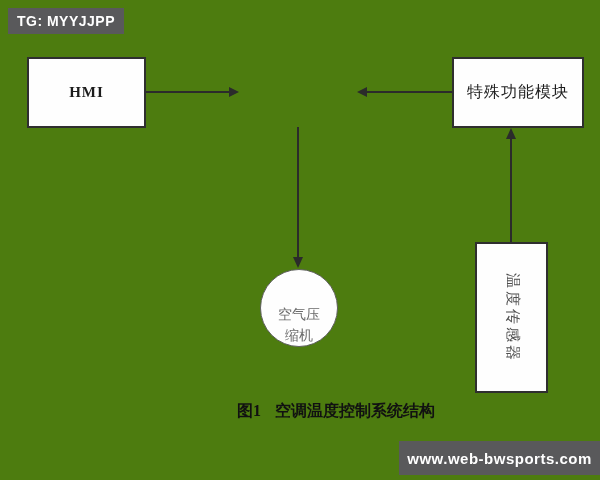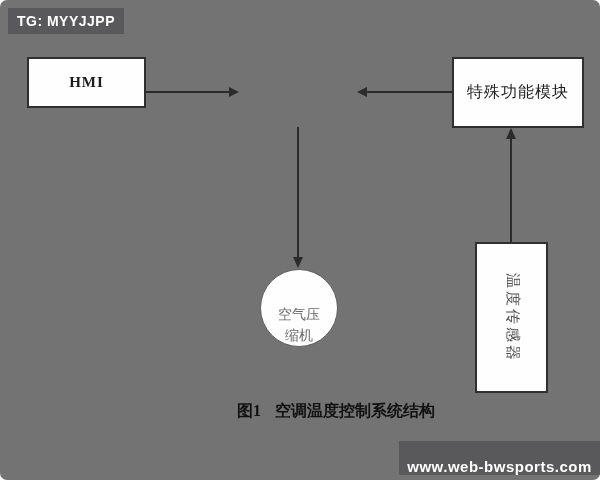--- a/index.html
+++ b/index.html
@@ -1,54 +1,53 @@
 <!DOCTYPE html>
 <html><head>
 <meta charset="utf-8">
 <style>
   html, body { margin: 0; padding: 0; }
   .canvas {
     position: relative;
     width: 600px;
     height: 480px;
-    background: #737373;
+    background: #4d7c0f;
     font-family: "Liberation Serif", serif;
     overflow: hidden;
-    border-radius: 7px;
   }
 
   
   .badge {
     position: absolute;
     background: #59595b;
     color: #ffffff;
     font-family: "Liberation Sans", sans-serif;
     font-weight: bold;
     display: flex;
     align-items: center;
     justify-content: center;
     letter-spacing: 0.5px;
   }
   .badge-tg   { left: 8px;  top: 8px;   width: 116px; height: 26px; font-size: 14px; }
-  .badge-site { right: 0;   top: 441px; width: 201px; height: 34px; font-size: 15px; align-items: flex-end; }
+  .badge-site { right: 0;   top: 441px; width: 201px; height: 34px; font-size: 15px; }
 
   
   .node {
     position: absolute;
     border: 2px solid #2f2f2f;
     background: #fefefe;
     display: flex;
     flex-direction: column;
     align-items: center;
     justify-content: center;
     text-align: center;
     color: #1c1c1c;
     box-sizing: border-box;
   }
-  .hmi-box { left: 27px;  top: 57px; width: 119px; height: 51px; font-size: 15px; line-height: 1.55; gap: 20px; }
+  .hmi-box { left: 27px;  top: 57px; width: 119px; height: 71px; font-size: 15px; line-height: 1.55; gap: 20px; }
   .hmi-box .en { font-weight: bold; letter-spacing: 1px; }
   .plc-box { left: 239px; top: 57px; width: 118px; height: 70px; font-size: 17px; }
   .sfm-box { left: 452px; top: 57px; width: 132px; height: 71px; font-size: 16px; letter-spacing: 1px; }
 
   .compressor-circle {
     position: absolute;
     left: 260px; top: 269px;
     width: 78px; height: 78px;
     border: 1.5px solid #5f5f5f;
     border-radius: 50%;

